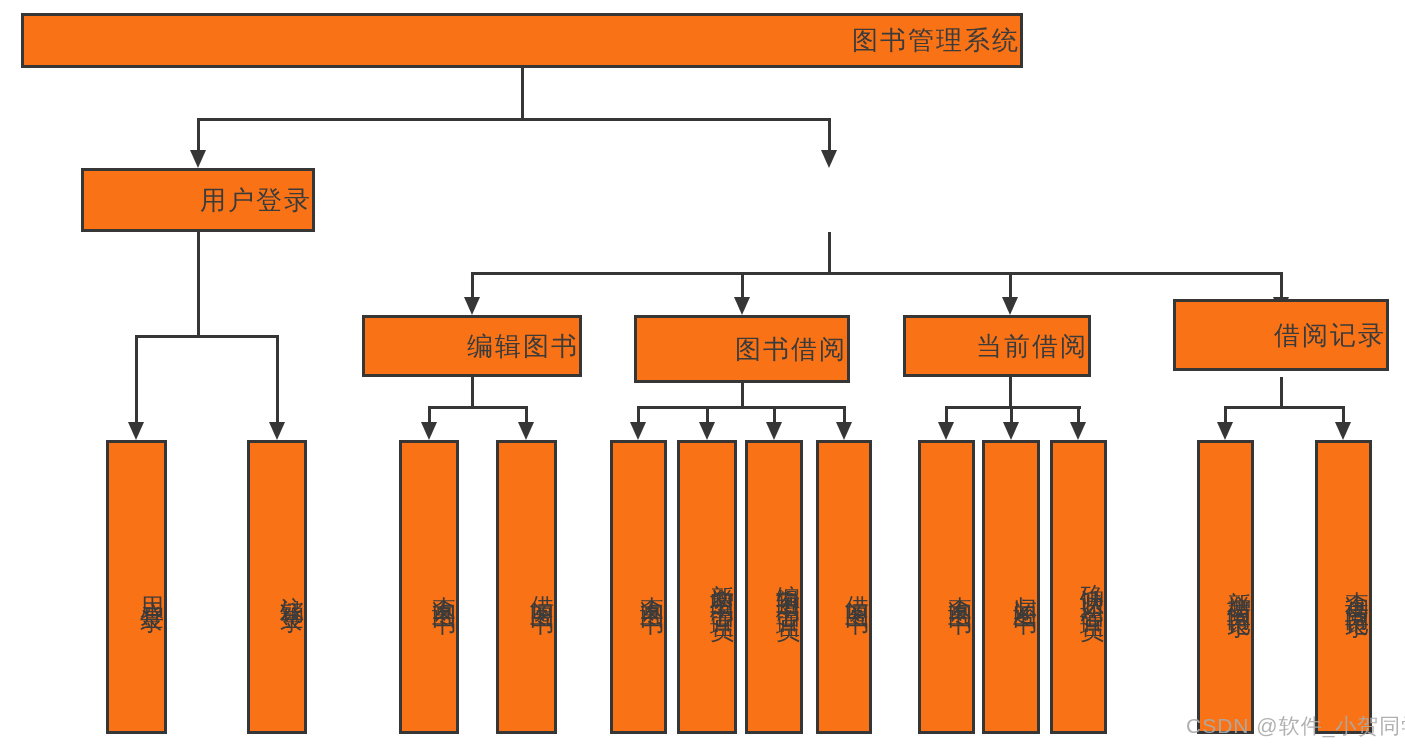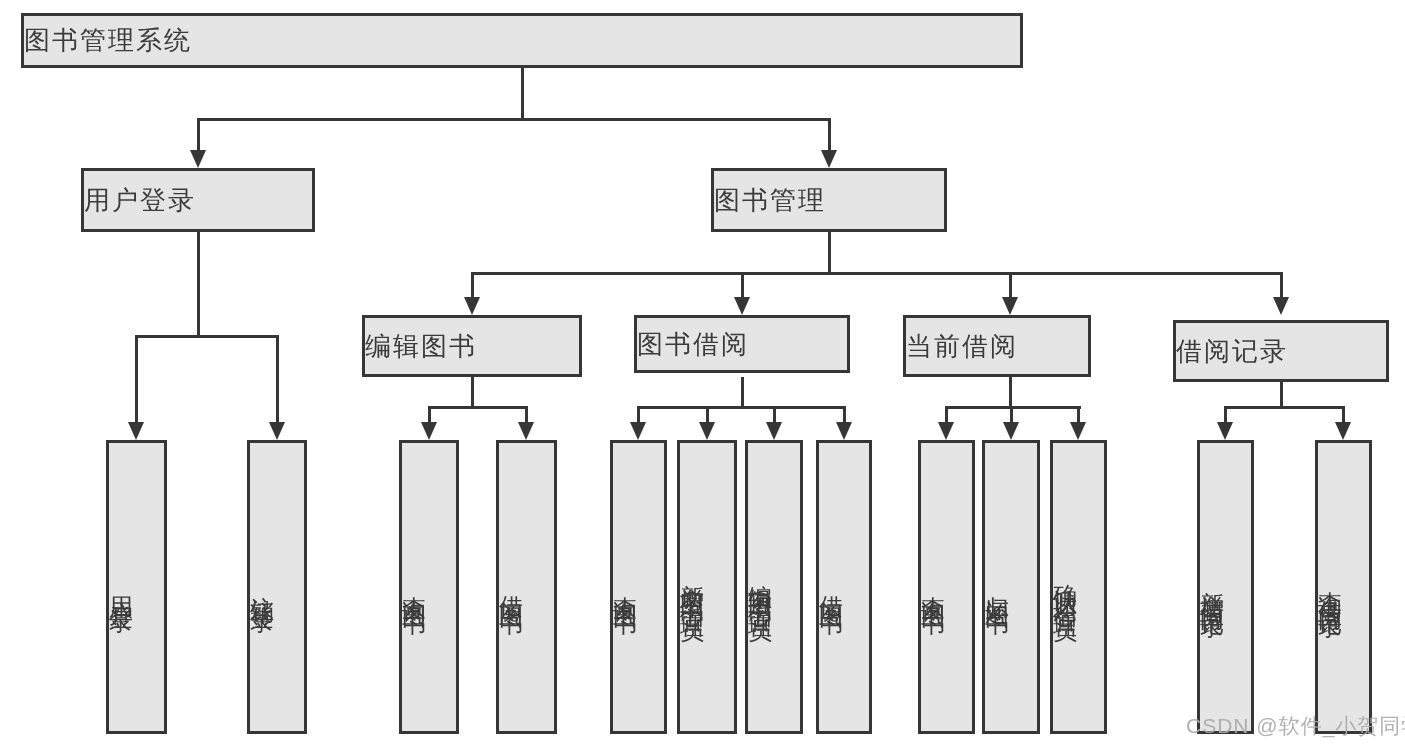--- a/index.html
+++ b/index.html
@@ -14,24 +14,24 @@
     height: 747px;
     background: #ffffff;
     overflow: hidden;
     color: #3b3b3b;
   }
   
   .node {
     position: absolute;
     box-sizing: border-box;
     border: 3px solid #363636;
-    background: #e5e5e5;
+    background: #f97316;
     display: flex;
     align-items: center;
-    justify-content: flex-start;
+    justify-content: flex-end;
     z-index: 2;
   }
   .h-node span {
     font-size: 26px;
     letter-spacing: 2px;
     white-space: nowrap;
     color: #3b3b3b;
   }
   .v-node span {
     writing-mode: vertical-rl;
@@ -83,23 +83,20 @@
 
   <div class="vline" style="left:521px; top:68px; height:50px;"></div>
   <div class="hline" style="left:197px; top:118px; width:634px;"></div>
   <div class="vline" style="left:197px; top:118px; height:34px;"></div>
   <div class="arrow" style="left:190px; top:150px;"></div>
   <div class="vline" style="left:828px; top:118px; height:34px;"></div>
   <div class="arrow" style="left:821px; top:150px;"></div>
 
   <div class="node h-node" style="left:81px; top:168px; width:234px; height:64px;">
     <span>用户登录</span>
-  </div>
-  <div class="node h-node" style="left:711px; top:168px; width:236px; height:64px;">
-    <span>图书管理</span>
   </div>
 
   <div class="vline" style="left:197px; top:232px; height:103px;"></div>
   <div class="hline" style="left:135px; top:335px; width:144px;"></div>
   <div class="vline" style="left:135px; top:335px; height:87px;"></div>
   <div class="arrow" style="left:128px; top:422px;"></div>
   <div class="vline" style="left:276px; top:335px; height:87px;"></div>
   <div class="arrow" style="left:269px; top:422px;"></div>
 
   <div class="vline" style="left:828px; top:232px; height:40px;"></div>
@@ -109,27 +106,27 @@
   <div class="vline" style="left:741px; top:272px; height:25px;"></div>
   <div class="arrow" style="left:734px; top:297px;"></div>
   <div class="vline" style="left:1009px; top:272px; height:25px;"></div>
   <div class="arrow" style="left:1002px; top:297px;"></div>
   <div class="vline" style="left:1280px; top:272px; height:25px;"></div>
   <div class="arrow" style="left:1273px; top:297px;"></div>
 
   <div class="node h-node" style="left:362px; top:315px; width:220px; height:62px;">
     <span>编辑图书</span>
   </div>
-  <div class="node h-node" style="left:634px; top:315px; width:216px; height:58px;">
+  <div class="node h-node" style="left:634px; top:315px; width:216px; height:68px;">
     <span>图书借阅</span>
   </div>
   <div class="node h-node" style="left:903px; top:315px; width:188px; height:62px;">
     <span>当前借阅</span>
   </div>
-  <div class="node h-node" style="left:1173px; top:320px; width:216px; height:62px;">
+  <div class="node h-node" style="left:1173px; top:299px; width:216px; height:72px;">
     <span>借阅记录</span>
   </div>
 
   <div class="vline" style="left:471px; top:377px; height:29px;"></div>
   <div class="hline" style="left:428px; top:406px; width:100px;"></div>
   <div class="vline" style="left:428px; top:406px; height:16px;"></div>
   <div class="arrow" style="left:421px; top:422px;"></div>
   <div class="vline" style="left:525px; top:406px; height:16px;"></div>
   <div class="arrow" style="left:518px; top:422px;"></div>
 

